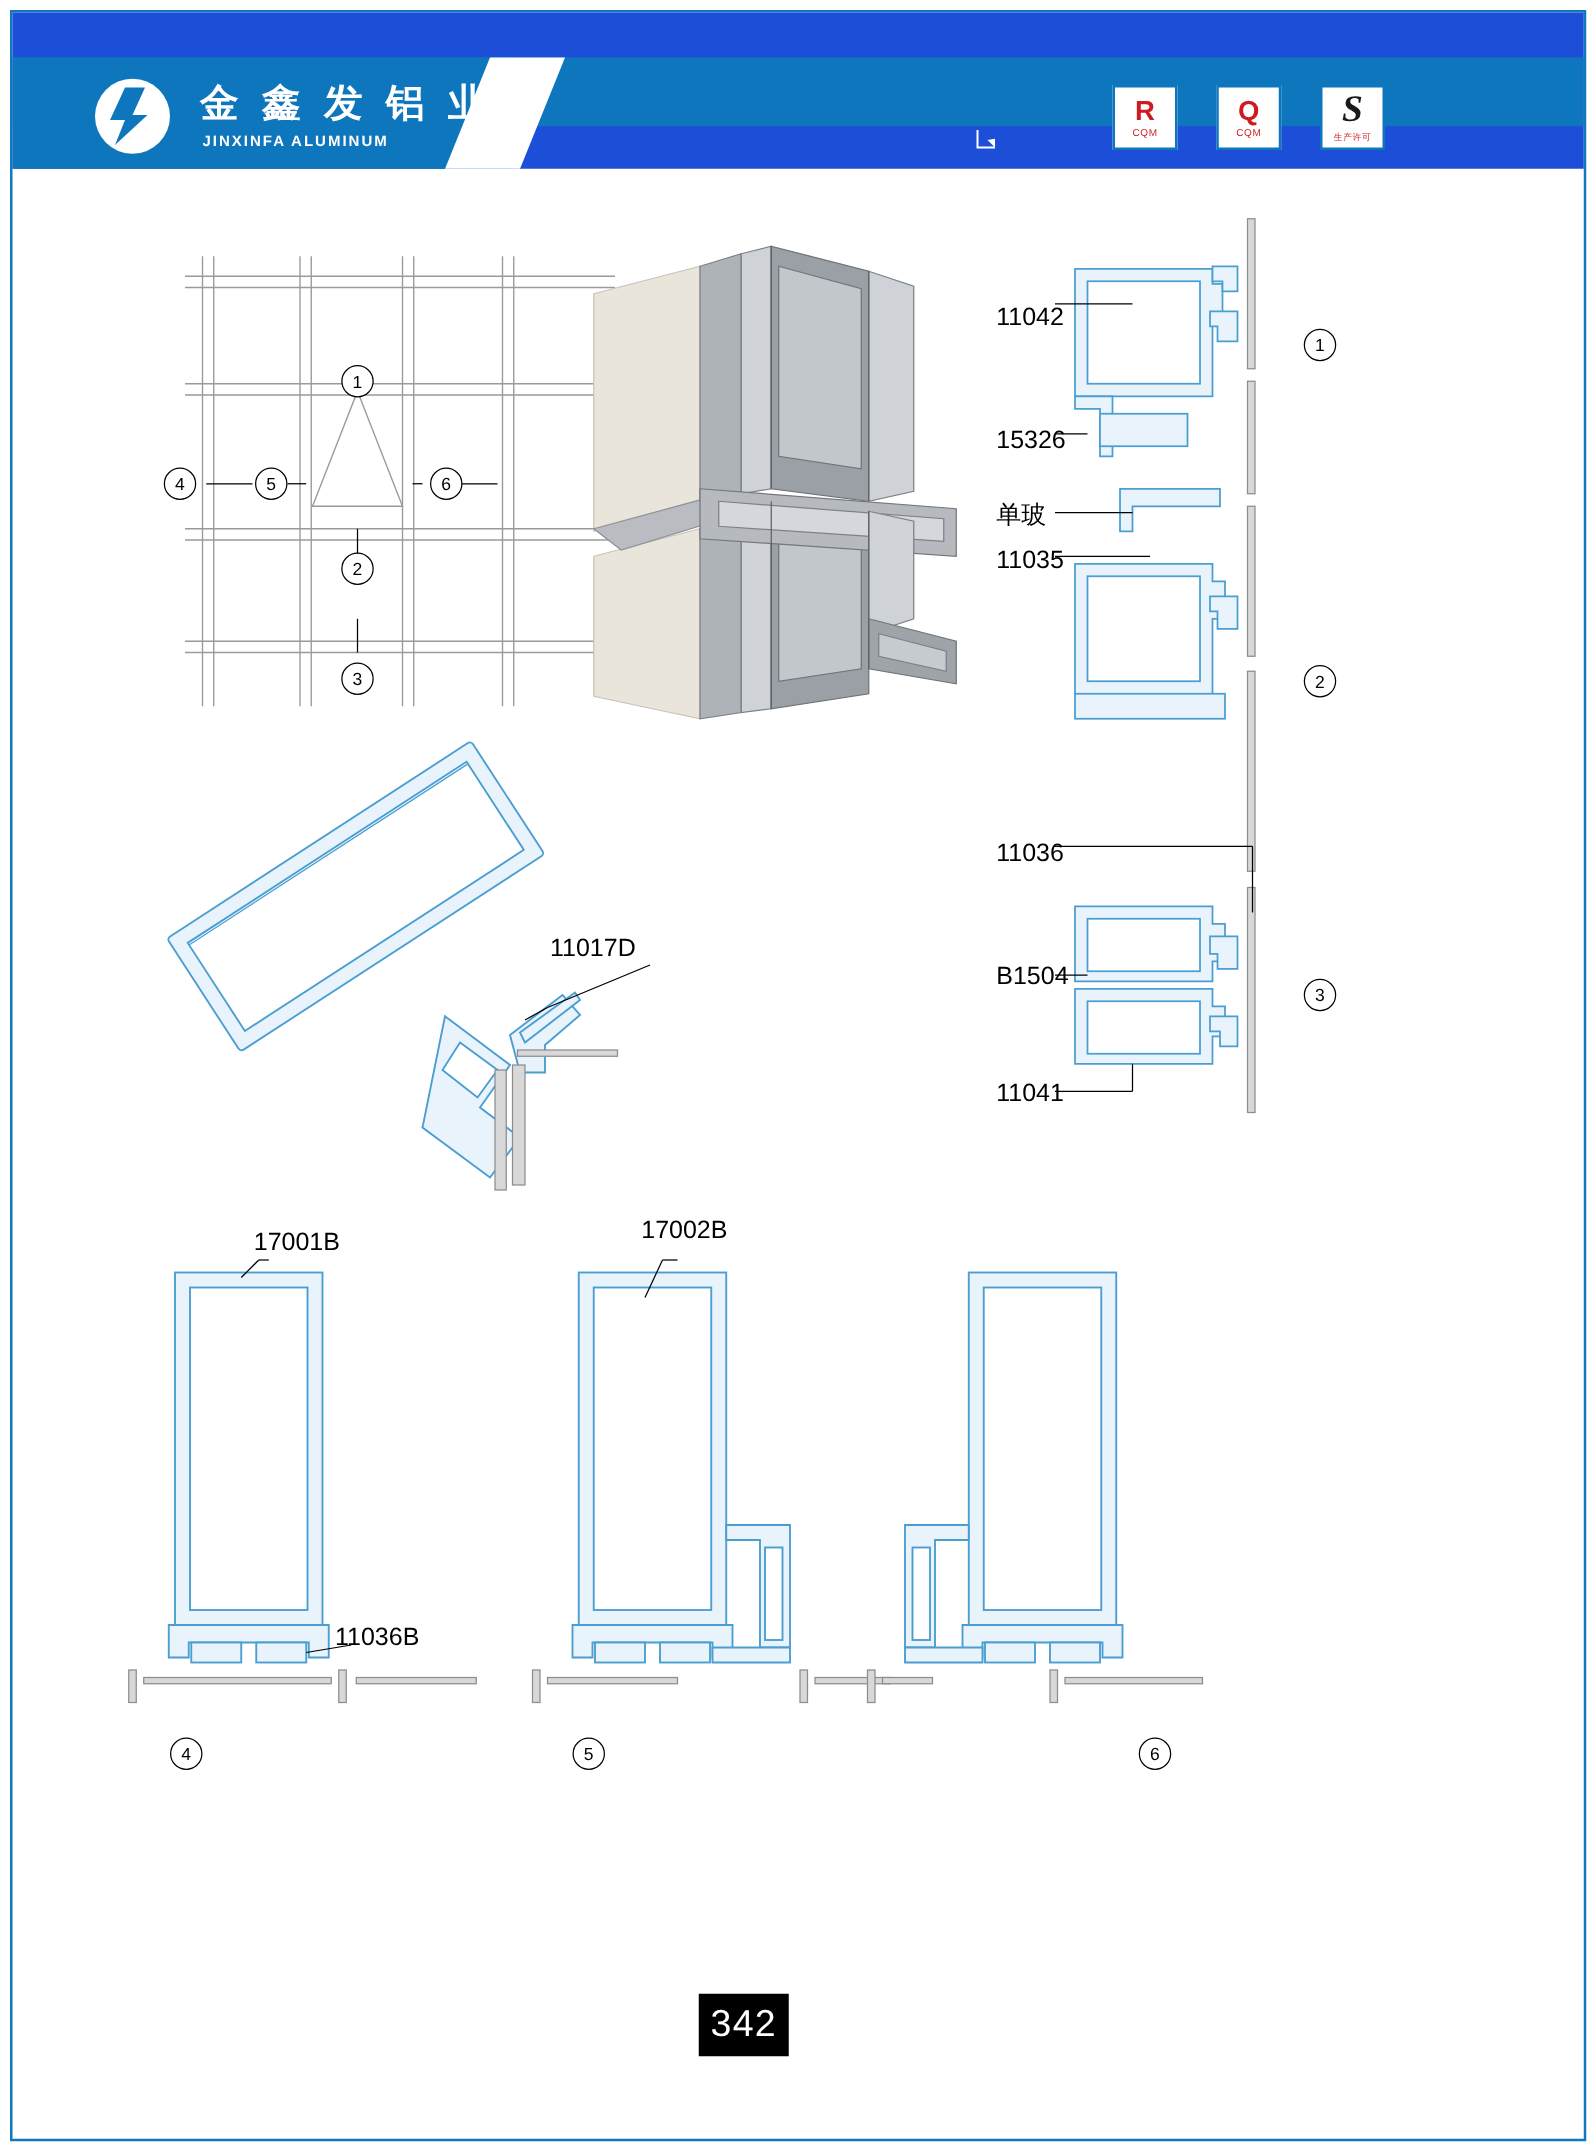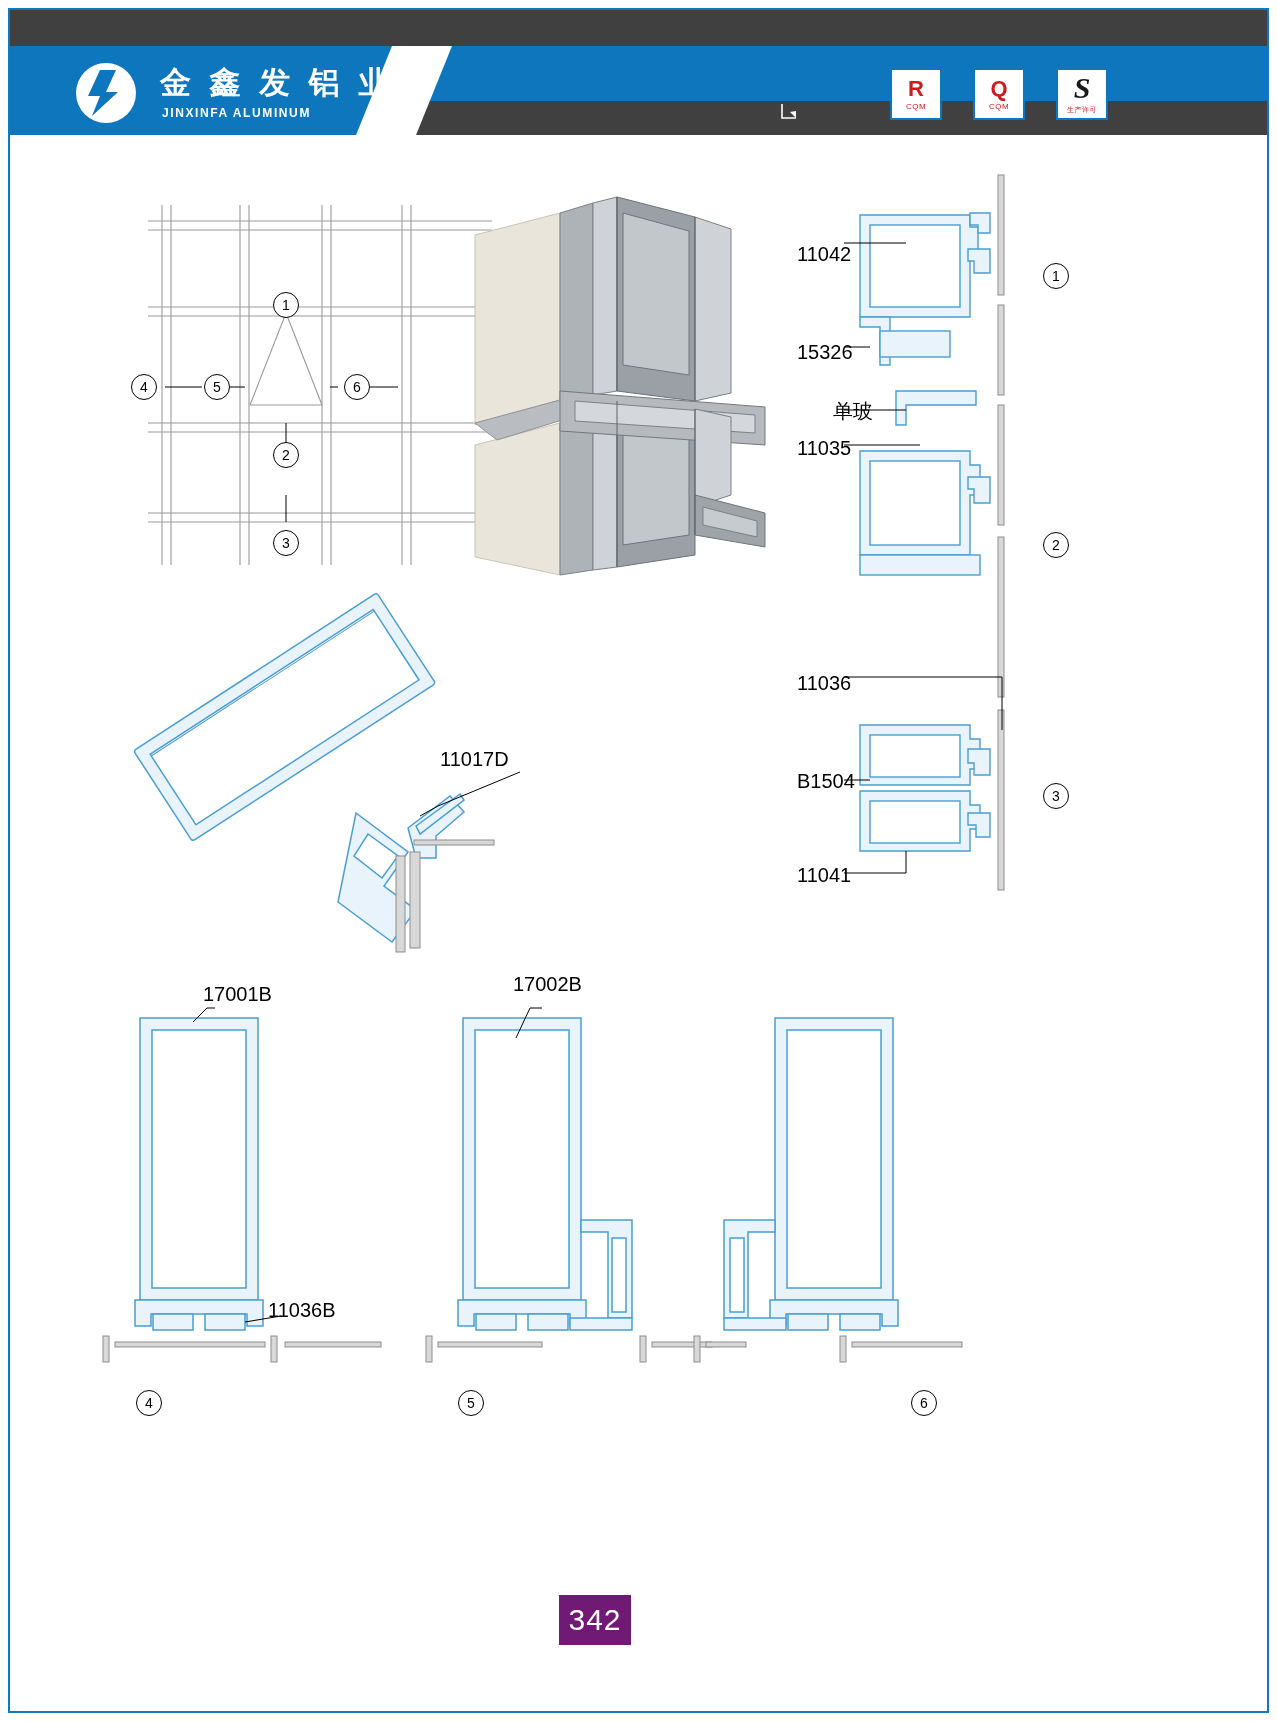--- a/index.html
+++ b/index.html
@@ -14,21 +14,21 @@
 
   
   .page-frame{
     position:absolute; left:8px; top:8px; right:8px; bottom:8px;
     border:2px solid #1178bd;
   }
 
   
   .header{
     position:absolute; left:10px; top:10px; width:1257px; height:125px;
-    background:#404040;
+    background:#1d4ed8;
     overflow:hidden;
   }
   .header-blue{
     position:absolute; left:0; top:36px; width:1257px; height:55px;
     background:#0e76bc;
   }
   .logo-box{
     position:absolute; left:0; top:36px; width:400px; height:91px;
     background:#0e76bc;
   }
@@ -83,21 +83,21 @@
     position:absolute; width:26px; height:26px; border-radius:50%;
     border:1.4px solid #000; color:#000; font-size:14px;
     display:flex; align-items:center; justify-content:center;
     background:#fff;
   }
   svg{ position:absolute; left:0; top:0; overflow:visible; }
 
   
   .page-num{
     position:absolute; left:559px; top:1595px; width:72px; height:50px;
-    background:#701a75; color:#ffffff; font-size:30px;
+    background:#000000; color:#ffffff; font-size:30px;
     display:flex; align-items:center; justify-content:center;
     letter-spacing:1px;
   }
 </style>
 </head>
 <body>
 
 <div class="page-frame"></div>
 
 <div class="header">
@@ -261,21 +261,21 @@
     <line x1="-6" y1="512" x2="152" y2="512"></line>
     <line x1="152" y1="512" x2="152" y2="565"></line>
     <line x1="-6" y1="615" x2="20" y2="615"></line>
     <line x1="-6" y1="708" x2="56" y2="708"></line>
     <line x1="56" y1="708" x2="56" y2="686"></line>
   </g>
 </svg>
 
 <div class="lbl" style="left:797px; top:243px;">11042</div>
 <div class="lbl" style="left:797px; top:341px;">15326</div>
-<div class="lbl" style="left:797px; top:398px;margin-left:36px;">单玻</div>
+<div class="lbl" style="left:797px; top:398px;">单玻</div>
 <div class="lbl" style="left:797px; top:437px;">11035</div>
 <div class="lbl" style="left:797px; top:672px;">11036</div>
 <div class="lbl" style="left:797px; top:770px;">B1504</div>
 <div class="lbl" style="left:797px; top:864px;text-align:center;">11041</div>
 
 <div class="circ" style="left:1043px; top:263px;">1</div>
 <div class="circ" style="left:1043px; top:532px;">2</div>
 <div class="circ" style="left:1043px; top:783px;">3</div>
 
 <svg width="470" height="420" viewBox="0 0 470 420" style="left:120px; top:590px;">

